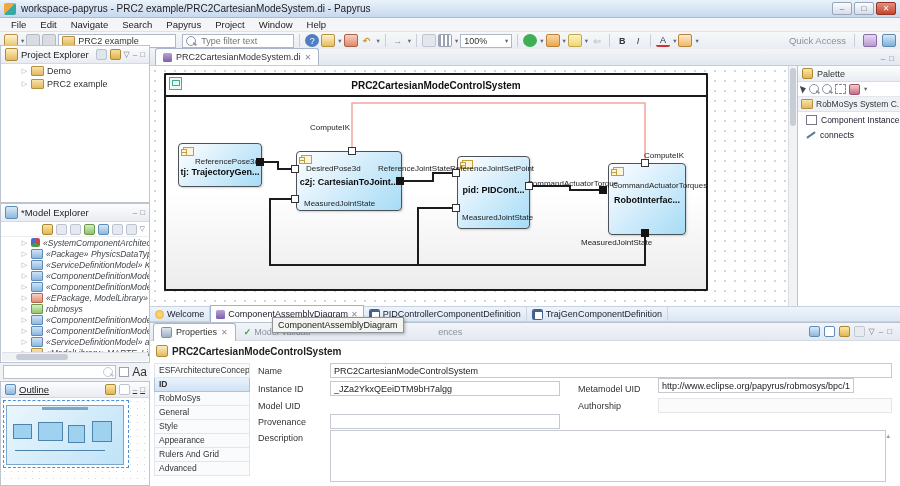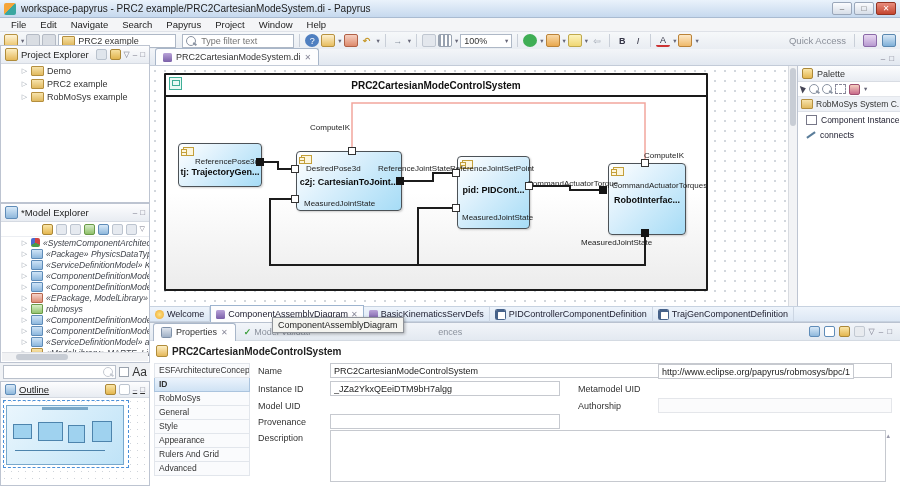--- a/index.html
+++ b/index.html
@@ -184,25 +184,20 @@
     <div class="trow">
       <span class="tarrow">▷</span>
       <span class="ficon"></span>
       <span>Demo</span>
     </div>
     <div class="trow">
       <span class="tarrow">▷</span>
       <span class="ficon"></span>
       <span>PRC2 example</span>
     </div>
-    <div class="trow">
-      <span class="tarrow">▷</span>
-      <span class="ficon"></span>
-      <span>RobMoSys example</span>
-    </div>
   </div>
 
   <div class="panel me" style="left:0;top:203px;width:150px;height:160px;">
     <div class="phead">
       <span class="vico" style="background:linear-gradient(#d8e9f8,#8fb8dc);border:1px solid #5f8cb8;"></span>
       <span class="ellip">*Model Explorer</span>
       <span class="hicons">
         <span>–</span>
         <span>□</span>
       </span>
@@ -420,24 +415,20 @@
     <span class="ptab">
       <span class="ti" style="background:radial-gradient(circle,#fde28a,#f0a828);border-radius:50%;"></span>
       <span>Welcome</span>
     </span>
     <span class="ptab active">
       <span class="ti" style="background:linear-gradient(#b9a3d8,#7a5fa8);"></span>
       <span>ComponentAssemblyDiagram</span>
       <span style="color:#889;font-size:8px;">✕</span>
     </span>
     <span class="ptab">
-      <span class="ti" style="background:linear-gradient(#b9a3d8,#7a5fa8);"></span>
-      <span>BasicKinematicsServDefs</span>
-    </span>
-    <span class="ptab">
       <span class="ti" style="background:#fff;border:1px solid #46628a;box-shadow:inset 2px 2px 0 #46628a;"></span>
       <span>PIDControllerComponentDefinition</span>
     </span>
     <span class="ptab">
       <span class="ti" style="background:#fff;border:1px solid #46628a;box-shadow:inset 2px 2px 0 #46628a;"></span>
       <span>TrajGenComponentDefinition</span>
     </span>
 
   </div>
 
@@ -487,21 +478,21 @@
     <span class="flabel" style="left:108px;top:61px;">Instance ID</span>
     <input class="pfield" style="left: 180px; top: 58px; width: 230px;" value="_JZa2YkxQEeiDTM9bH7algg">
     <span class="flabel" style="left:108px;top:78px;">Model UID</span>
     <span class="flabel" style="left:108px;top:94px;">Provenance</span>
     <input class="pfield" style="left: 180px; top: 91px; width: 230px;" value="">
     <span class="flabel" style="left:108px;top:110px;">Description</span>
     <div class="pfield" style="left:180px;top:107px;width:556px;height:52px;"></div>
     <span style="position:absolute;right:10px;top:109px;color:#99a;font-size:7px;">▴</span>
 
     <span class="flabel" style="left:428px;top:61px;">Metamodel UID</span>
-    <input class="pfield" style="left: 508px; top: 41px; width: 196px;" value="http://www.eclipse.org/papyrus/robmosys/bpc/1">
+    <input class="pfield" style="left: 508px; top: 55px; width: 196px;" value="http://www.eclipse.org/papyrus/robmosys/bpc/1">
     <span class="flabel" style="left:428px;top:78px;">Authorship</span>
     <input class="pfield" style="left: 508px; top: 75px; width: 234px; border-color: rgb(228, 230, 234); background: rgb(251, 251, 252);" value="">
   </div>
 
   <div class="ab tooltip">
     <span>ComponentAssemblyDiagram</span>
   </div>
 
 </div>
 

